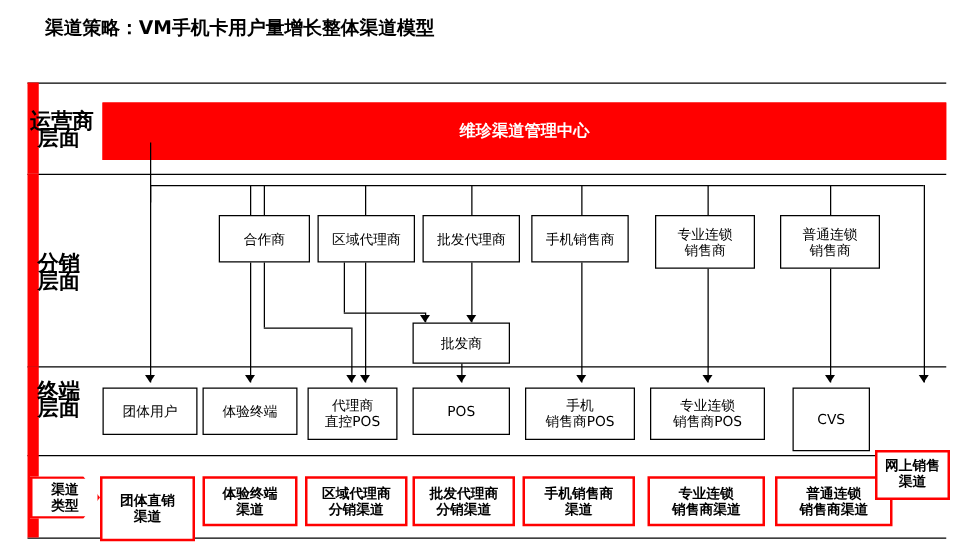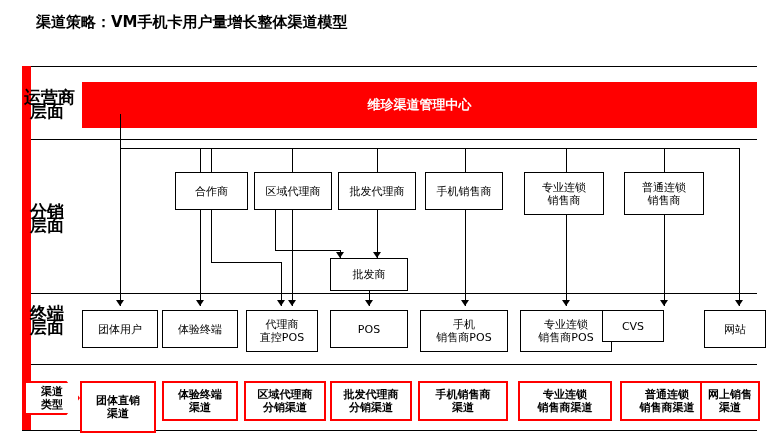--- a/index.html
+++ b/index.html
@@ -209,25 +209,22 @@
       <div>手机</div>
       <div>销售商POS</div>
     </div>
   </div>
   <div class="box" style="left:520px;top:310px;width:92px;height:42px;">
     <div>
       <div>专业连锁</div>
       <div>销售商POS</div>
     </div>
   </div>
-  <div class="box" style="left:602px;top:310px;width:62px;height:32px;">
+  <div class="box" style="left:634px;top:310px;width:62px;height:51px;">
     <span>CVS</span>
-  </div>
-  <div class="box" style="left:704px;top:310px;width:62px;height:38px;">
-    <span>网站</span>
   </div>
 
   <div class="box redbox" style="left:80px;top:381px;width:76px;height:52px;">
     <div>
       <div>团体直销</div>
       <div>渠道</div>
     </div>
   </div>
   <div class="box redbox" style="left:162px;top:381px;width:76px;height:40px;">
     <div>
@@ -258,20 +255,20 @@
       <div>专业连锁</div>
       <div>销售商渠道</div>
     </div>
   </div>
   <div class="box redbox" style="left:620px;top:381px;width:94px;height:40px;">
     <div>
       <div>普通连锁</div>
       <div>销售商渠道</div>
     </div>
   </div>
-  <div class="box redbox" style="left:700px;top:381px;width:60px;height:40px;font-family:Liberation Serif, serif;">
+  <div class="box redbox" style="left:700px;top:360px;width:60px;height:40px;font-family:Liberation Serif, serif;">
     <div>
       <div>网上销售</div>
       <div>渠道</div>
     </div>
   </div>
 
 </div>
 
 </body></html>

